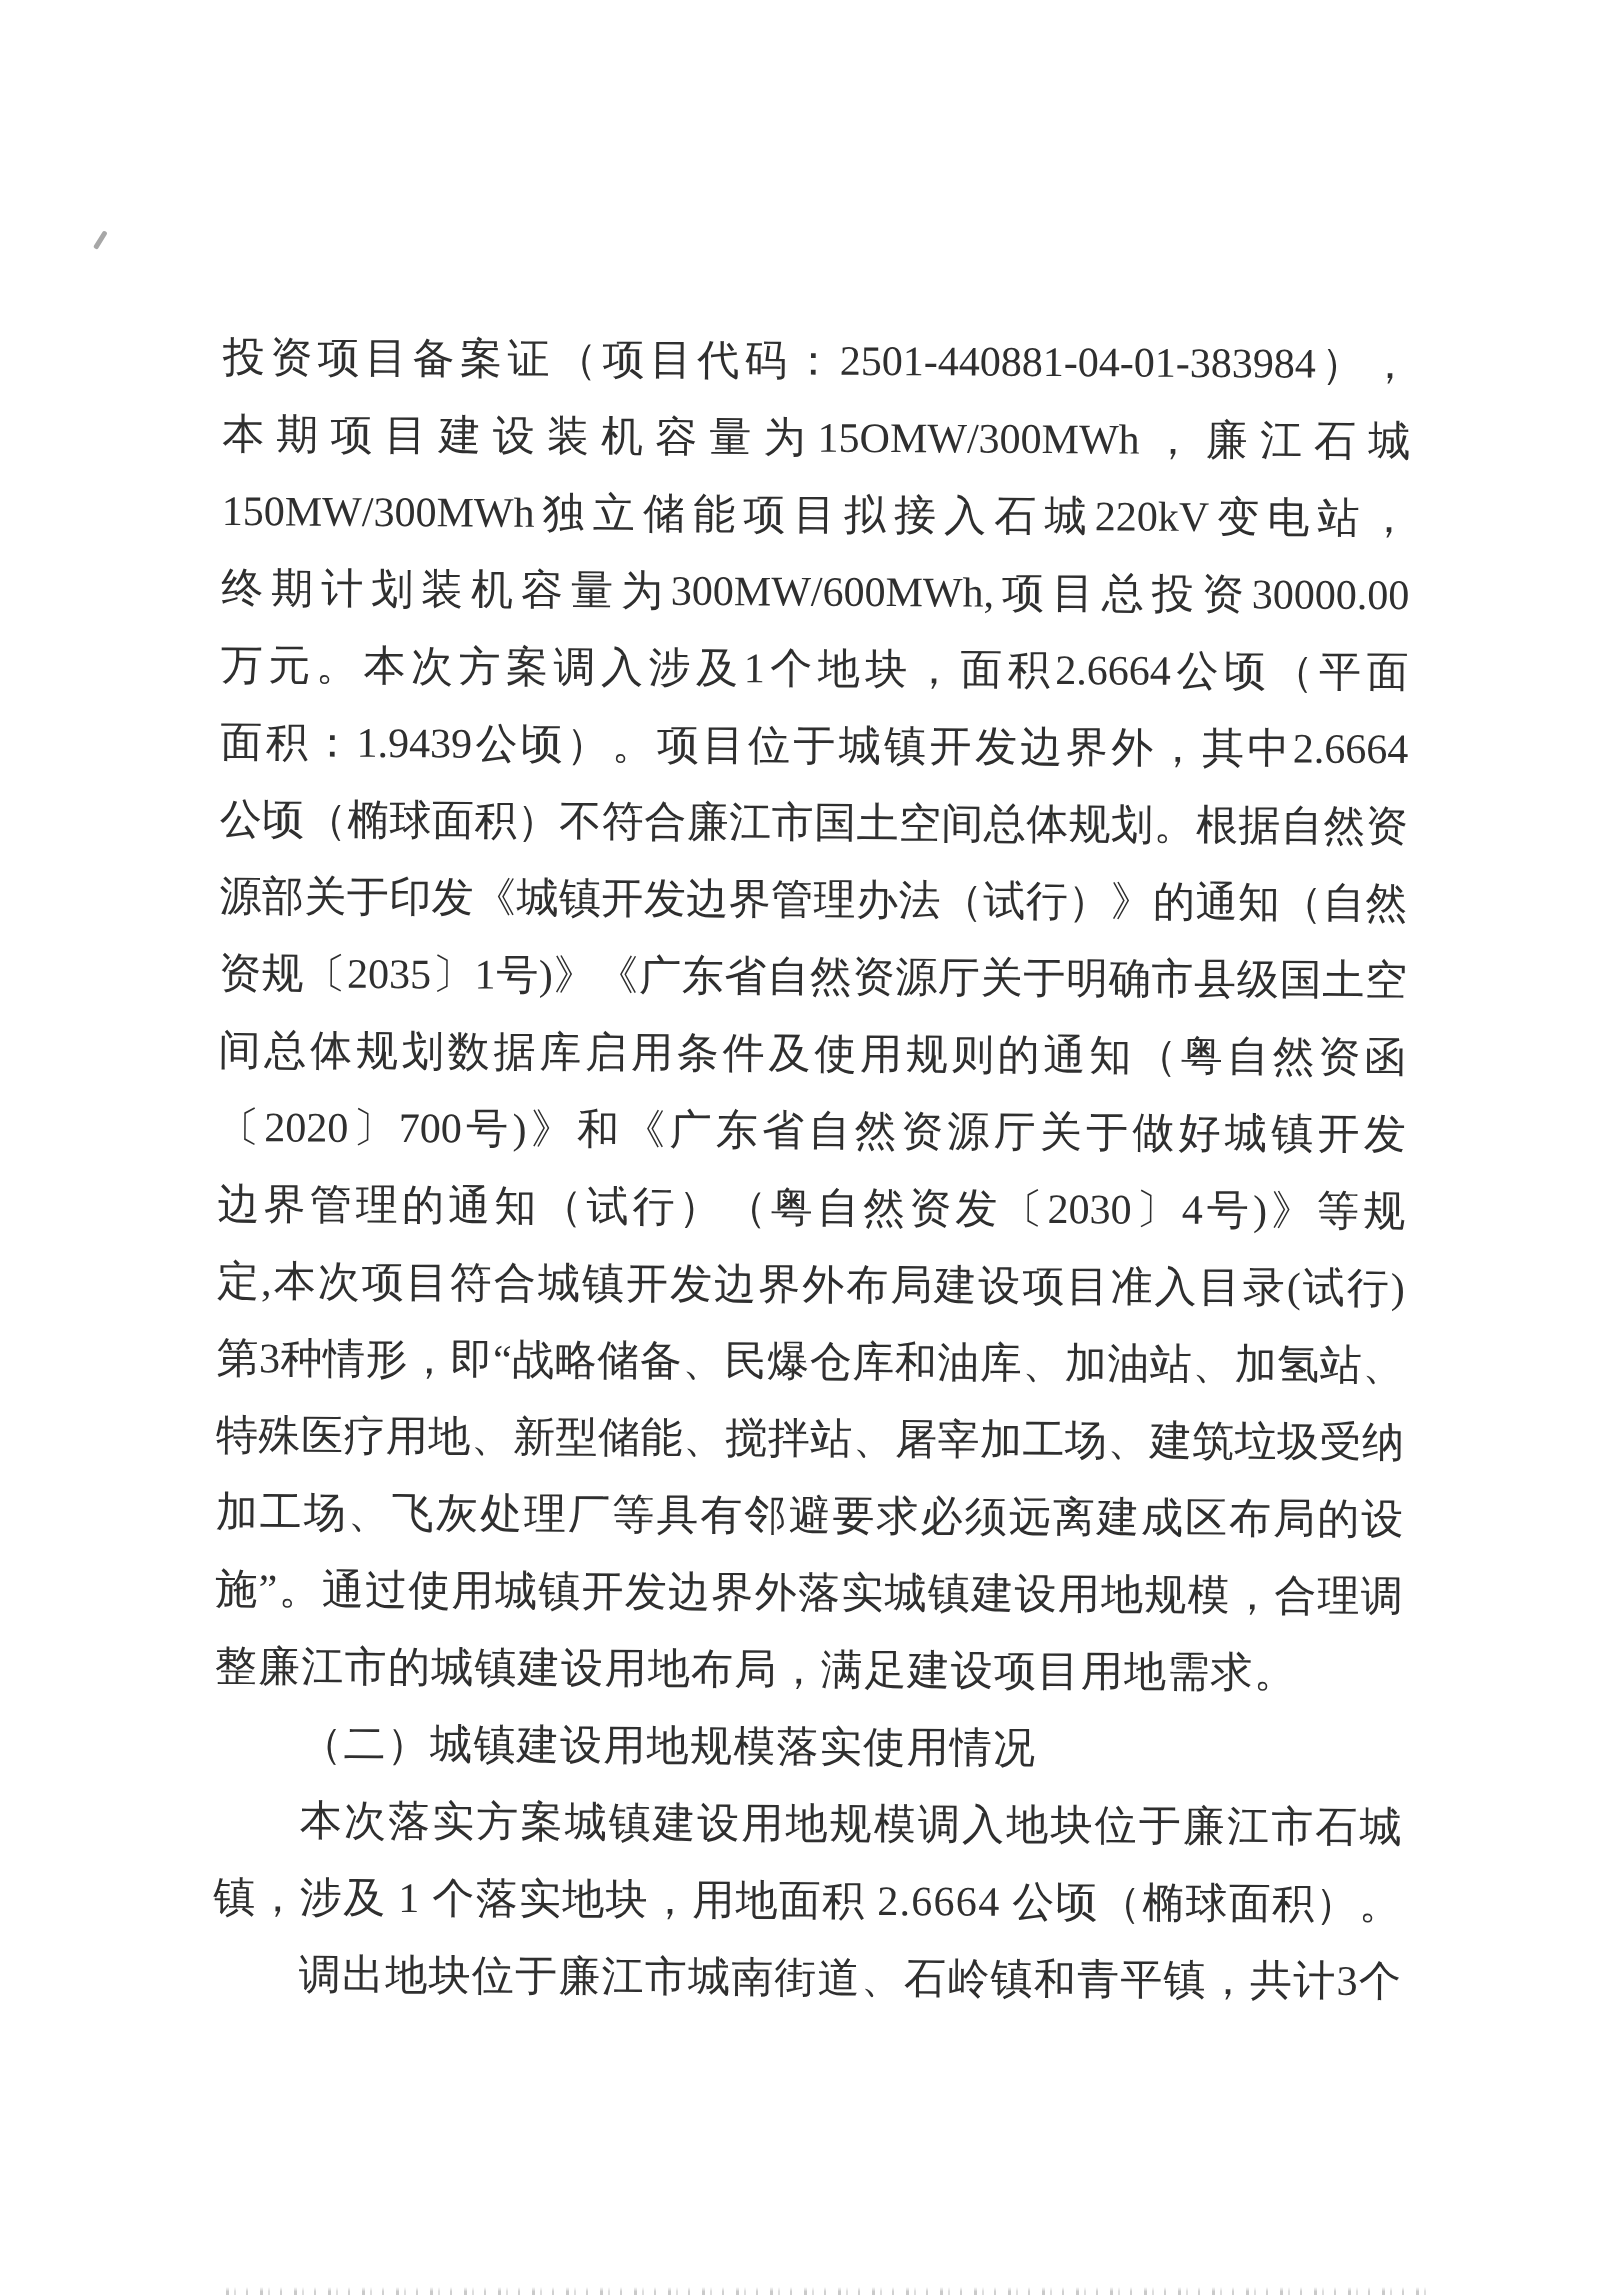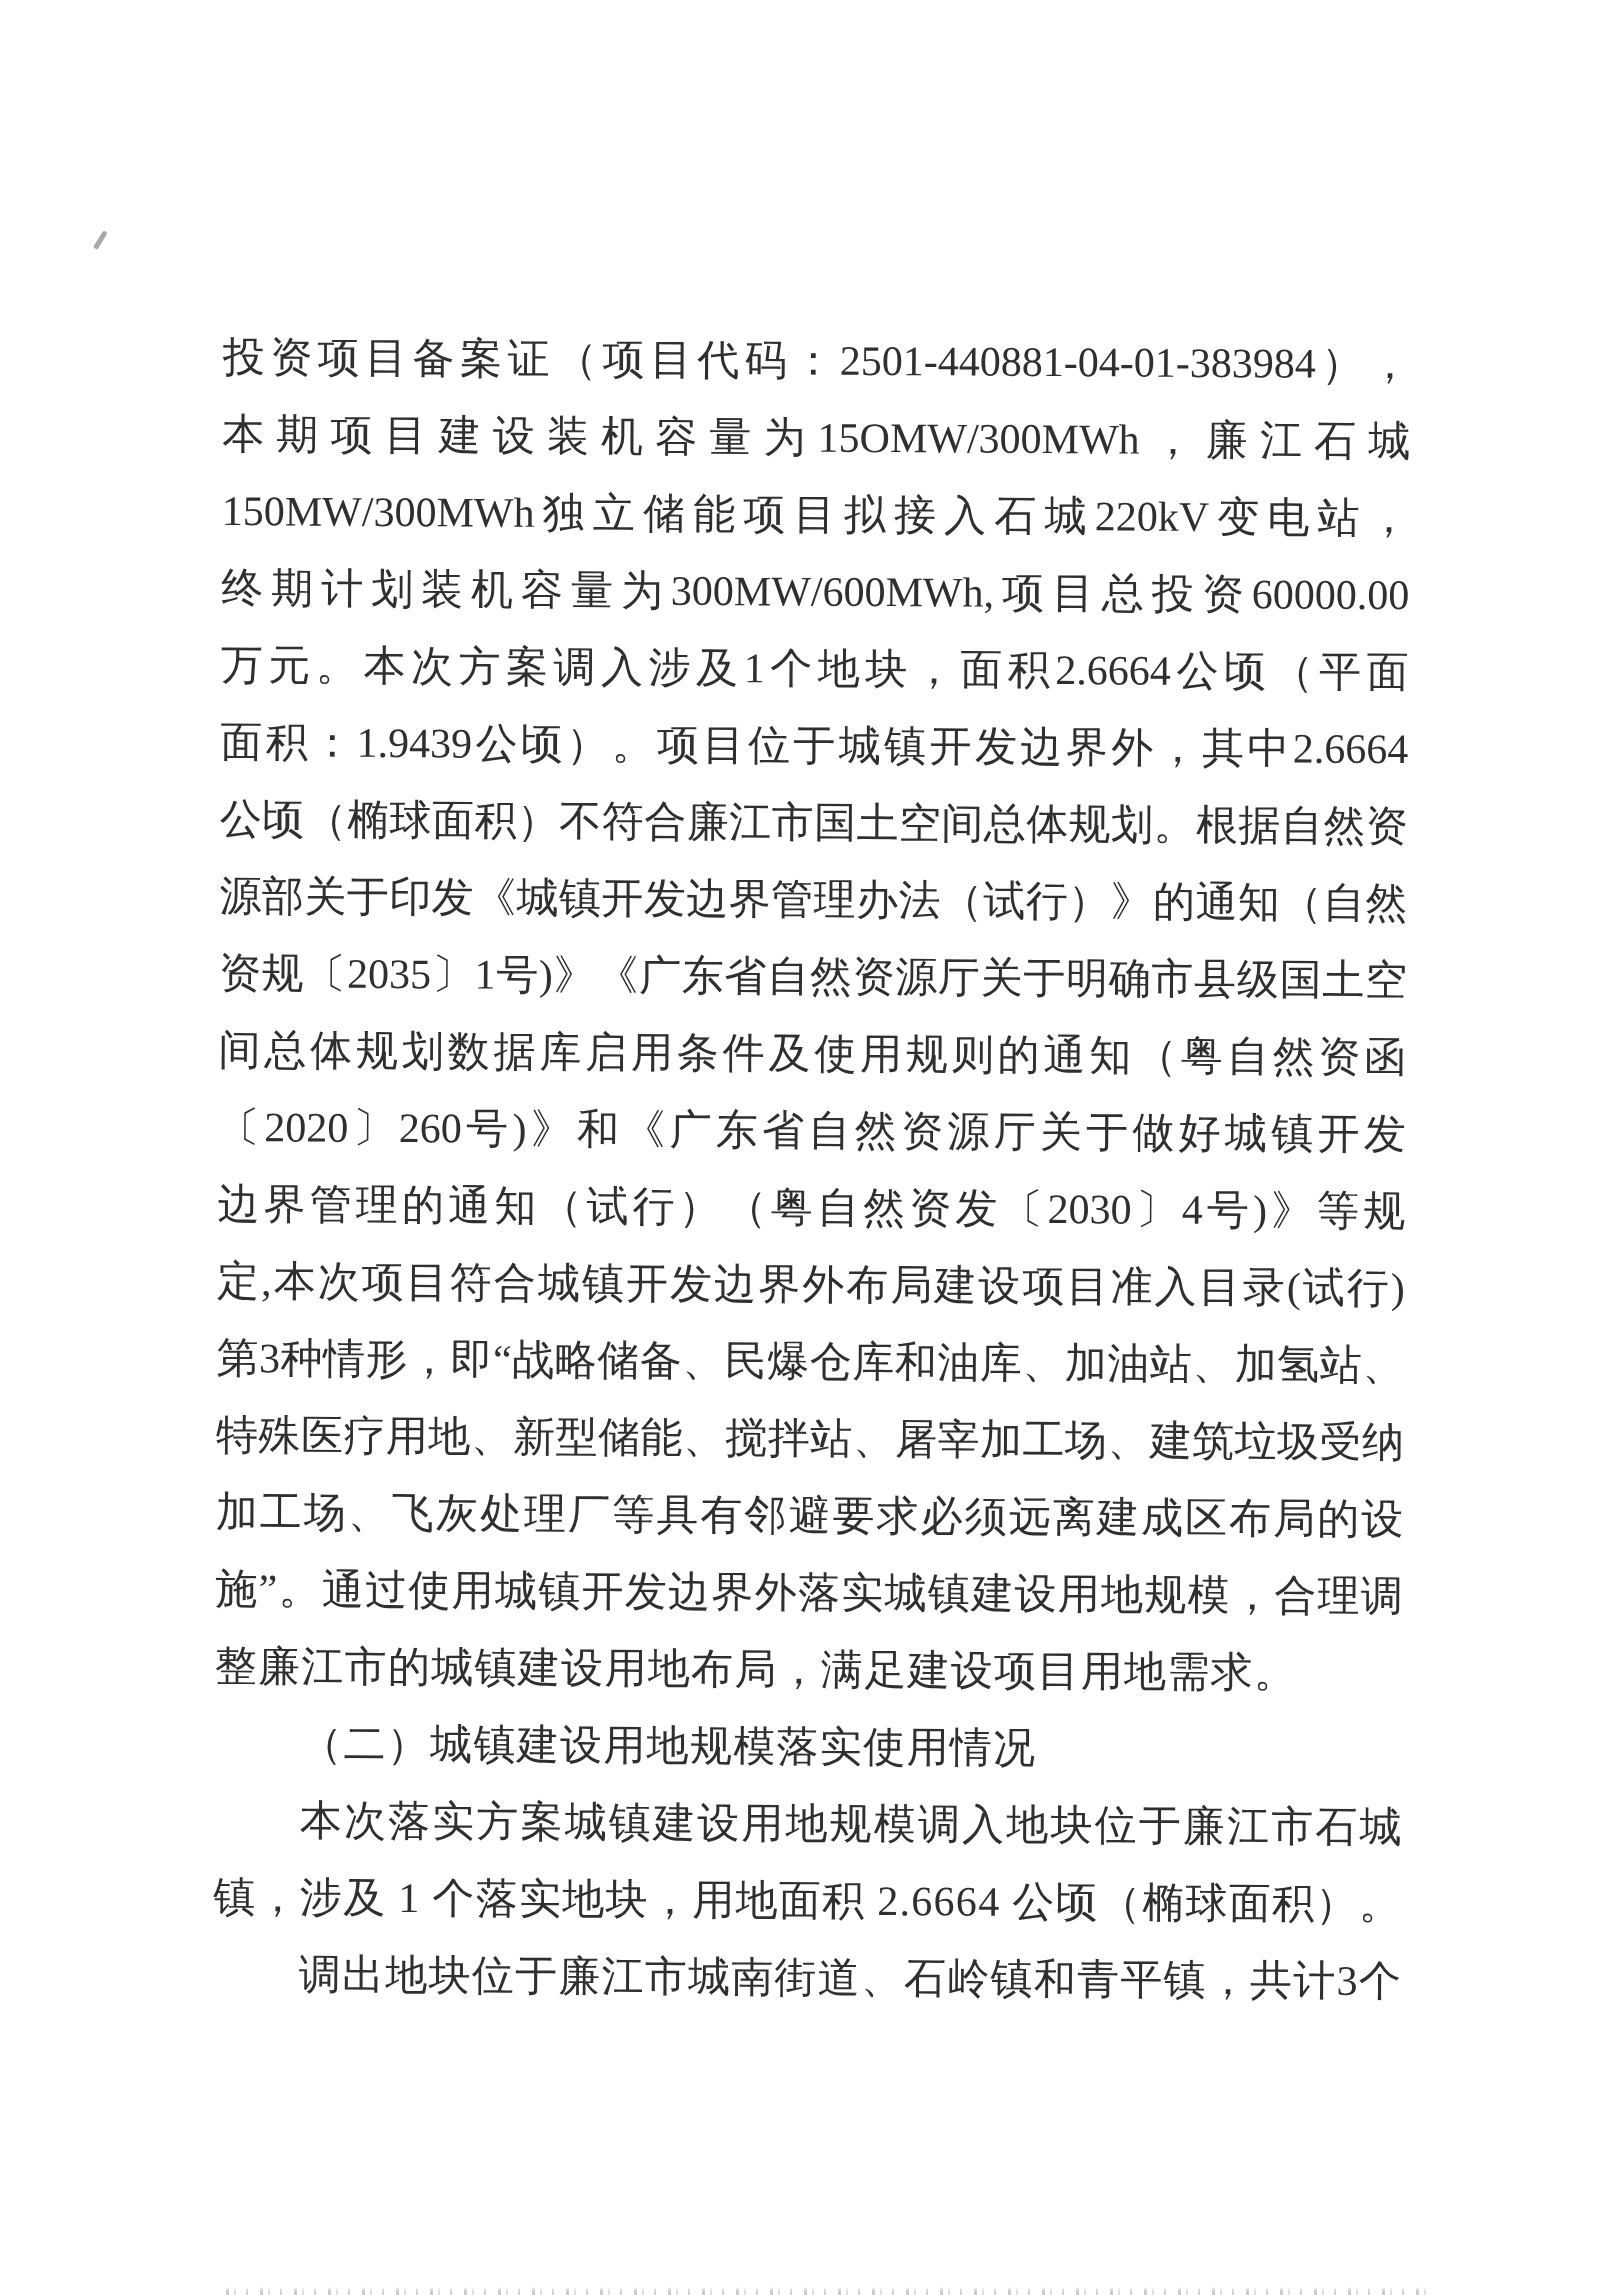--- a/index.html
+++ b/index.html
@@ -153,21 +153,21 @@
         <span>机</span>
         <span>容</span>
         <span>量</span>
         <span>为</span>
         <span>300MW/600MWh,</span>
         <span>项</span>
         <span>目</span>
         <span>总</span>
         <span>投</span>
         <span>资</span>
-        <span>60000.00</span>
+        <span>30000.00</span>
       </div>
       <div class="line fill">
         <span>万</span>
         <span>元</span>
         <span>。</span>
         <span>本</span>
         <span>次</span>
         <span>方</span>
         <span>案</span>
         <span>调</span>
@@ -328,21 +328,21 @@
         <span>粤</span>
         <span>自</span>
         <span>然</span>
         <span>资</span>
         <span>函</span>
       </div>
       <div class="line fill">
         <span>〔</span>
         <span>2020</span>
         <span>〕</span>
-        <span>260</span>
+        <span>700</span>
         <span>号</span>
         <span>)</span>
         <span>》</span>
         <span>和</span>
         <span>《</span>
         <span>广</span>
         <span>东</span>
         <span>省</span>
         <span>自</span>
         <span>然</span>

